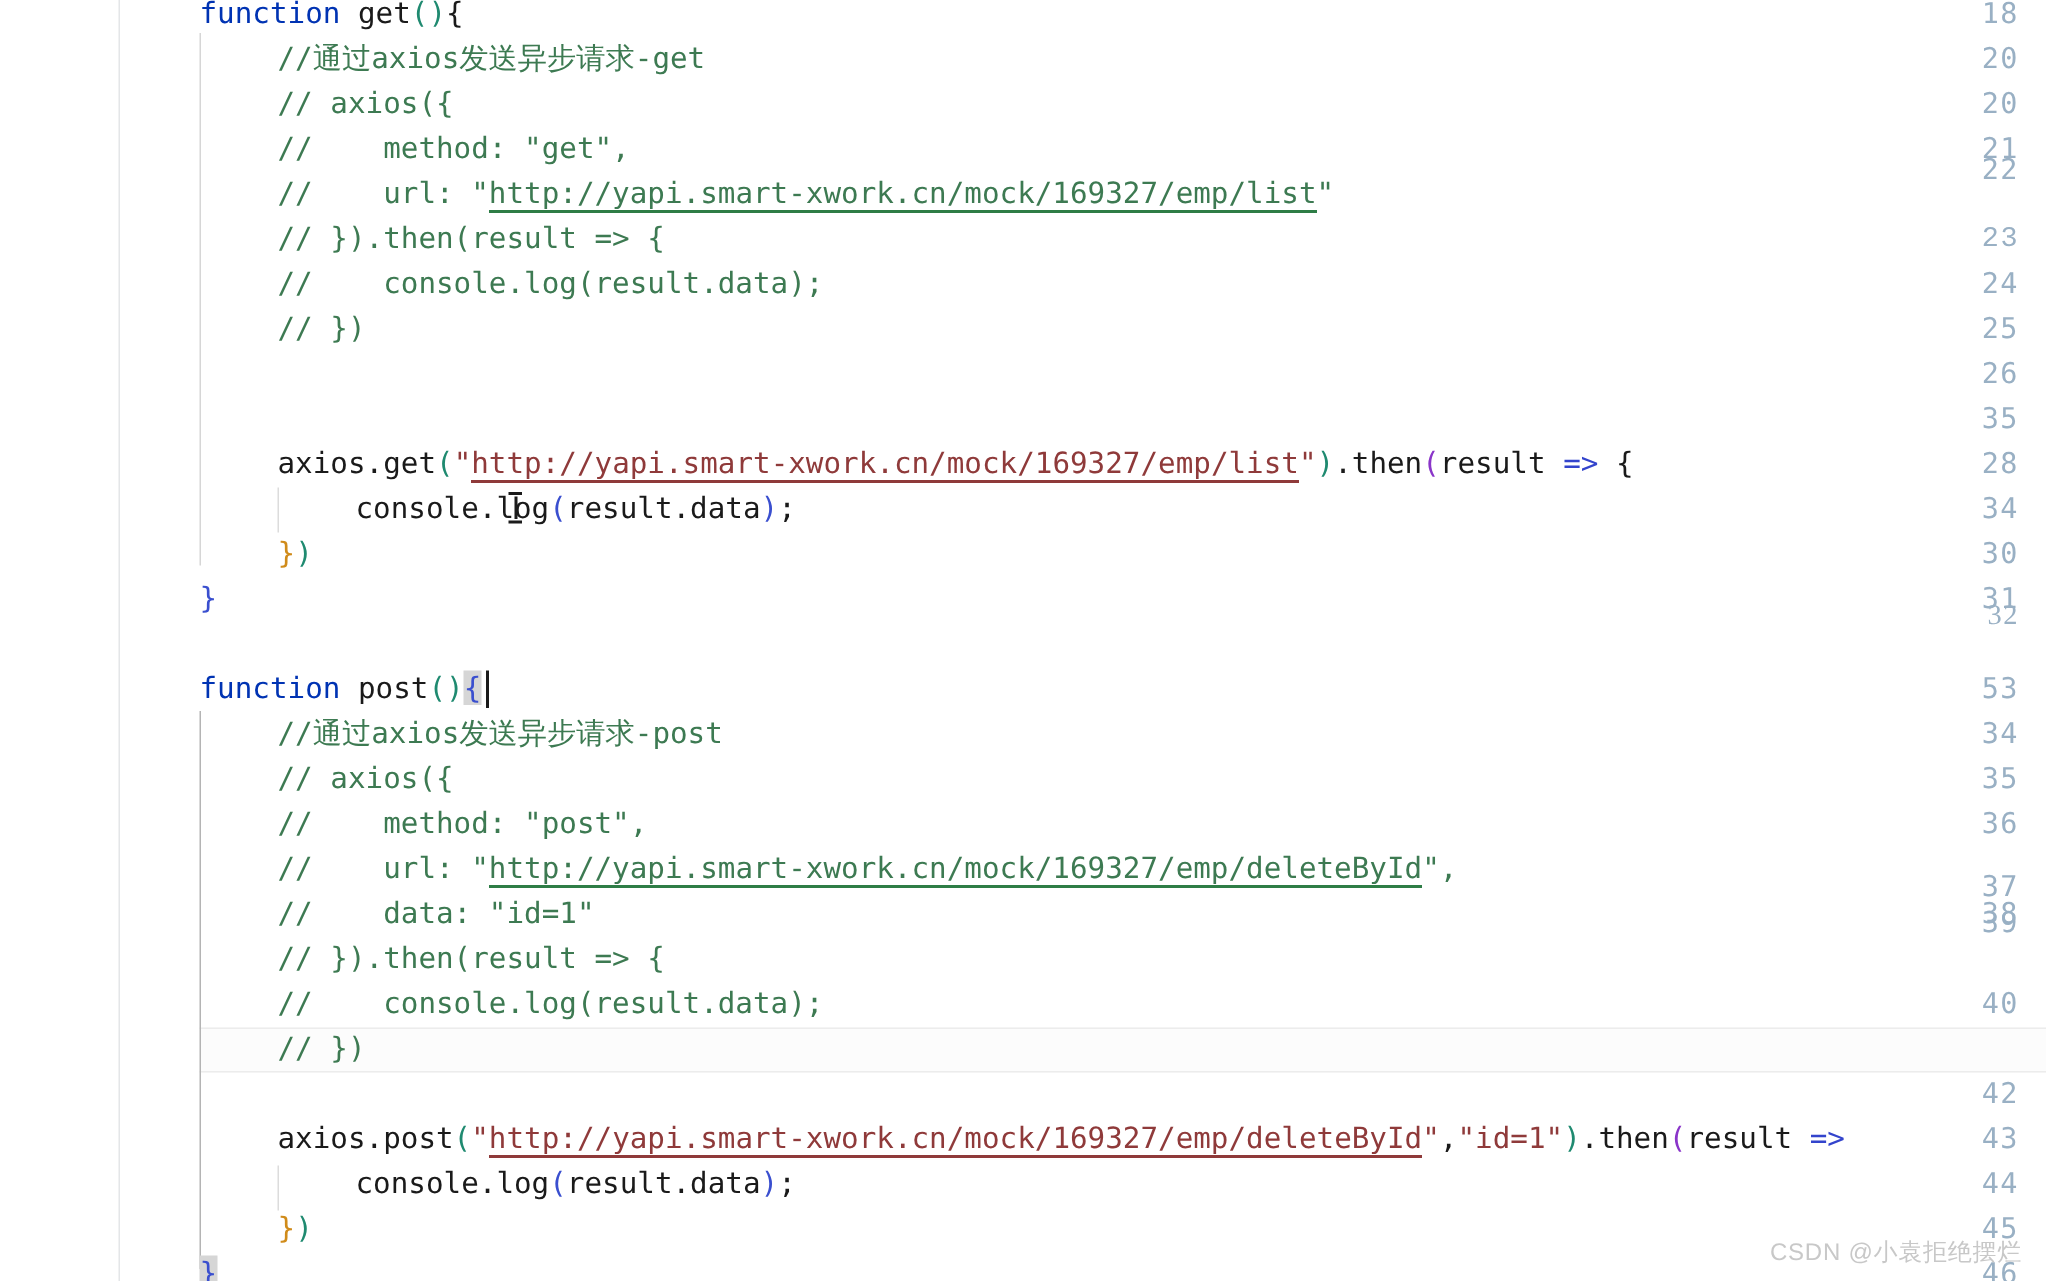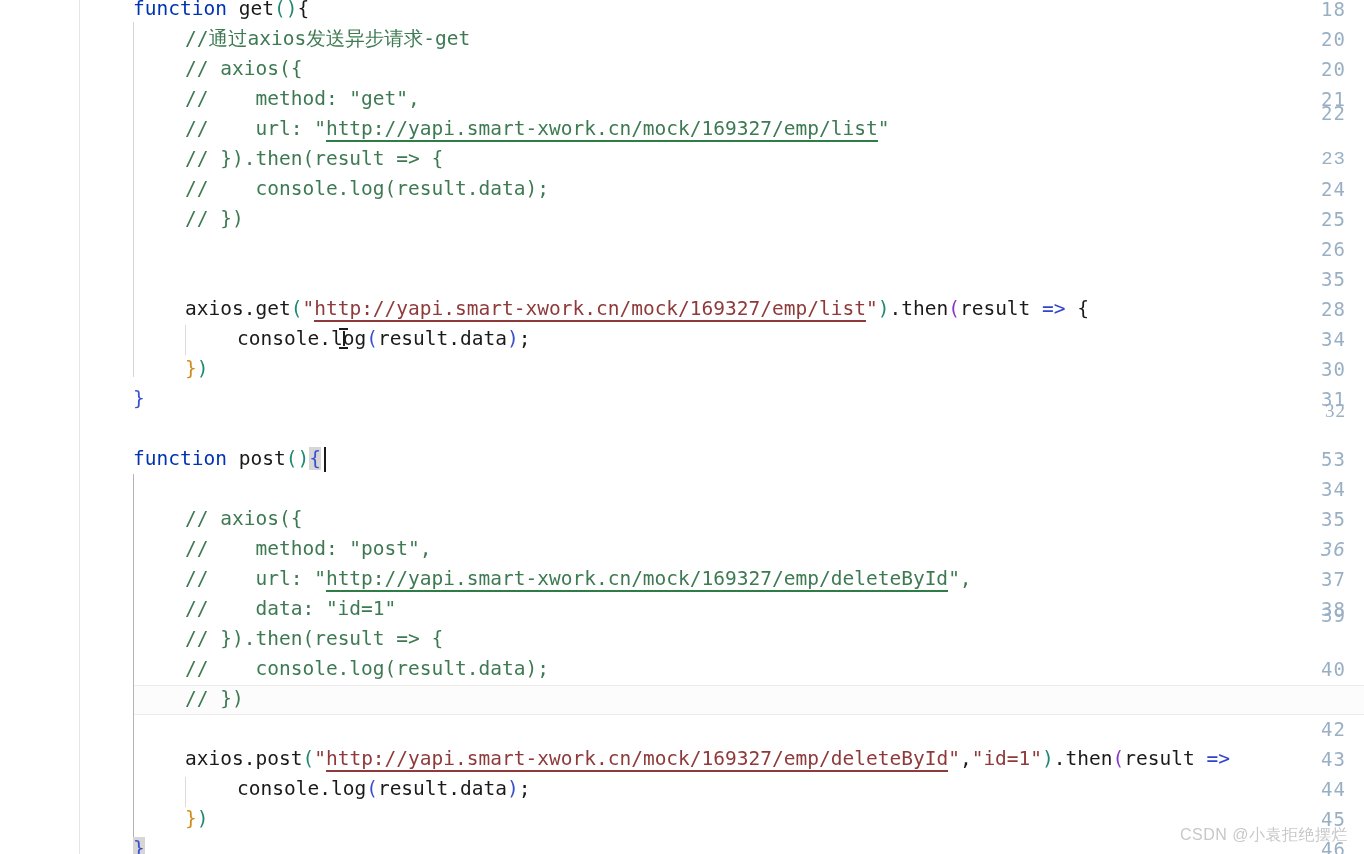--- a/index.html
+++ b/index.html
@@ -135,22 +135,22 @@
       <div class="lnum" style="top: 234px;">26</div>
       <div class="lnum" style="top: 264px;">35</div>
       <div class="lnum" style="top: 294px;">28</div>
       <div class="lnum" style="top: 324px;">34</div>
       <div class="lnum" style="top: 354px;">30</div>
       <div class="lnum" style="top: 384px;">31</div>
       <div class="lnum" style="top: 396px; font-family: Liberation Serif, serif;">32</div>
       <div class="lnum" style="top: 444px;">53</div>
       <div class="lnum" style="top: 474px;">34</div>
       <div class="lnum" style="top: 504px;">35</div>
-      <div class="lnum" style="top: 534px; font-style: italic;">36</div>
-      <div class="lnum" style="top: 564px;">37</div>
+      <div class="lnum" style="top: 534px;">36</div>
+      <div class="lnum" style="top: 576px;">37</div>
       <div class="lnum" style="top: 594px;">38</div>
       <div class="lnum" style="top: 600px;">39</div>
       <div class="lnum" style="top: 654px;">40</div>
       <div class="lnum active" style="top: 684px;">41</div>
       <div class="lnum" style="top: 714px;">42</div>
       <div class="lnum" style="top: 744px;">43</div>
       <div class="lnum" style="top: 774px;">44</div>
       <div class="lnum" style="top: 804px;">45</div>
       <div class="lnum" style="top: 834px;">46</div>
     </div>
@@ -186,20 +186,21 @@
     <div class="row" style="top:324px;padding-left:104px;"><span class="plain">console.log</span><span class="p-blue">(</span><span class="plain">result.data</span><span class="p-blue">)</span><span class="plain">;</span></div>
 
     <div class="row" style="top:354px;padding-left:52px;"><span class="p-orange">}</span><span class="p-teal">)</span></div>
 
     <div class="row" style="top:384px;"><span class="p-blue">}</span></div>
 
     <div class="row" style="top:414px;"></div>
 
     <div class="row" style="top:444px;"><span class="kw">function</span><span class="plain"> post</span><span class="p-teal">(</span><span class="p-teal">)</span><span class="p-blue brkmatch">{</span></div>
 
+    <div class="row" style="top:474px;padding-left:52px;"><span class="cmt">//通过axios发送异步请求-post</span></div>
 
     <div class="row" style="top:504px;padding-left:52px;"><span class="cmt">// axios({</span></div>
 
     <div class="row" style="top:534px;padding-left:52px;"><span class="cmt">//</span><span class="cmt">    method: "post",</span></div>
 
     <div class="row" style="top:564px;padding-left:52px;"><span class="cmt">//</span><span class="cmt">    url: "</span><span class="cmt-url">http://yapi.smart-xwork.cn/mock/169327/emp/deleteById</span><span class="cmt">",</span></div>
 
     <div class="row" style="top:594px;padding-left:52px;"><span class="cmt">//</span><span class="cmt">    data: "id=1"</span></div>
 
     <div class="row" style="top:624px;padding-left:52px;"><span class="cmt">//</span><span class="cmt"> </span><span class="cmt">}).then(result =&gt; {</span></div>

